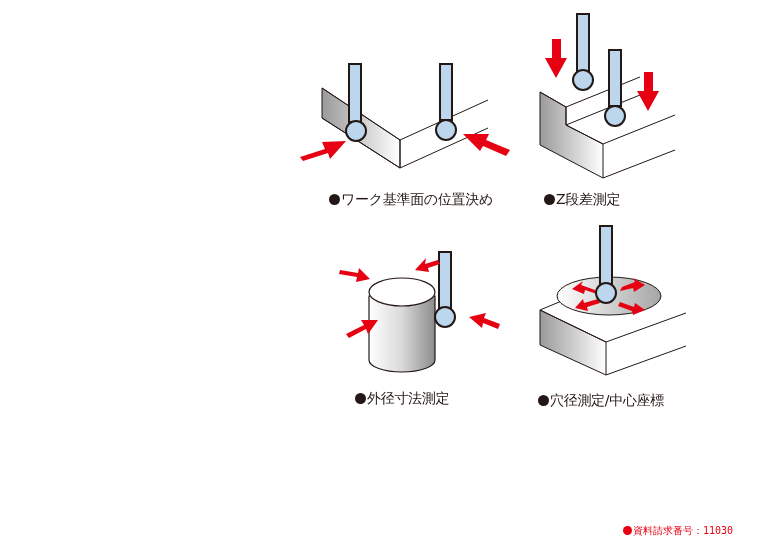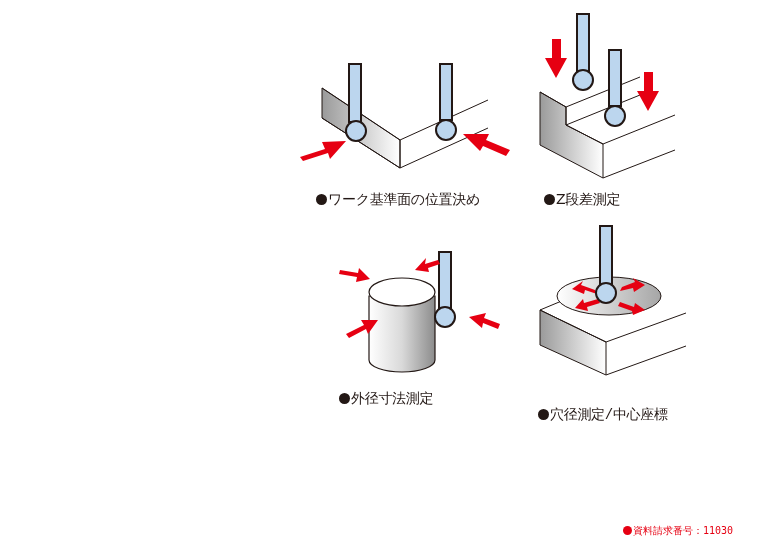--- a/index.html
+++ b/index.html
@@ -96,28 +96,28 @@
     <polygon points="622,287 635,282 633,278 645,285 634,292 633,288 620,291" fill="#e60012"></polygon>
     <polygon points="598,299 584,303 583,299 575,308 588,311 587,307 600,303" fill="#e60012"></polygon>
     <polygon points="620,302 634,307 635,303 645,310 633,315 632,311 618,306" fill="#e60012"></polygon>
     <g>
       <rect x="600" y="226" width="12" height="60" fill="#bcd6ee" stroke="#231815" stroke-width="2"></rect>
       <circle cx="606" cy="293" r="10" fill="#bcd6ee" stroke="#231815" stroke-width="2"></circle>
     </g>
   </g>
 </svg>
 
-<div class="caption" style="left:316px; top:191px;">
+<div class="caption" style="left:329px; top:191px;">
   <span class="dot"></span><span>ワーク基準面の位置決め</span>
 </div>
 <div class="caption" style="left:544px; top:191px;">
   <span class="dot"></span><span>Z段差測定</span>
 </div>
-<div class="caption" style="left:339px; top:390px;">
+<div class="caption" style="left:355px; top:390px;">
   <span class="dot"></span><span>外径寸法測定</span>
 </div>
-<div class="caption" style="left:538px; top:406px;font-family:Liberation Mono, monospace;">
+<div class="caption" style="left:538px; top:392px;">
   <span class="dot"></span><span>穴径測定/中心座標</span>
 </div>
 
 <div class="reqno">
   <span class="dot"></span><span>資料請求番号：</span><span class="num">11030</span>
 </div>
 
 </body></html>

